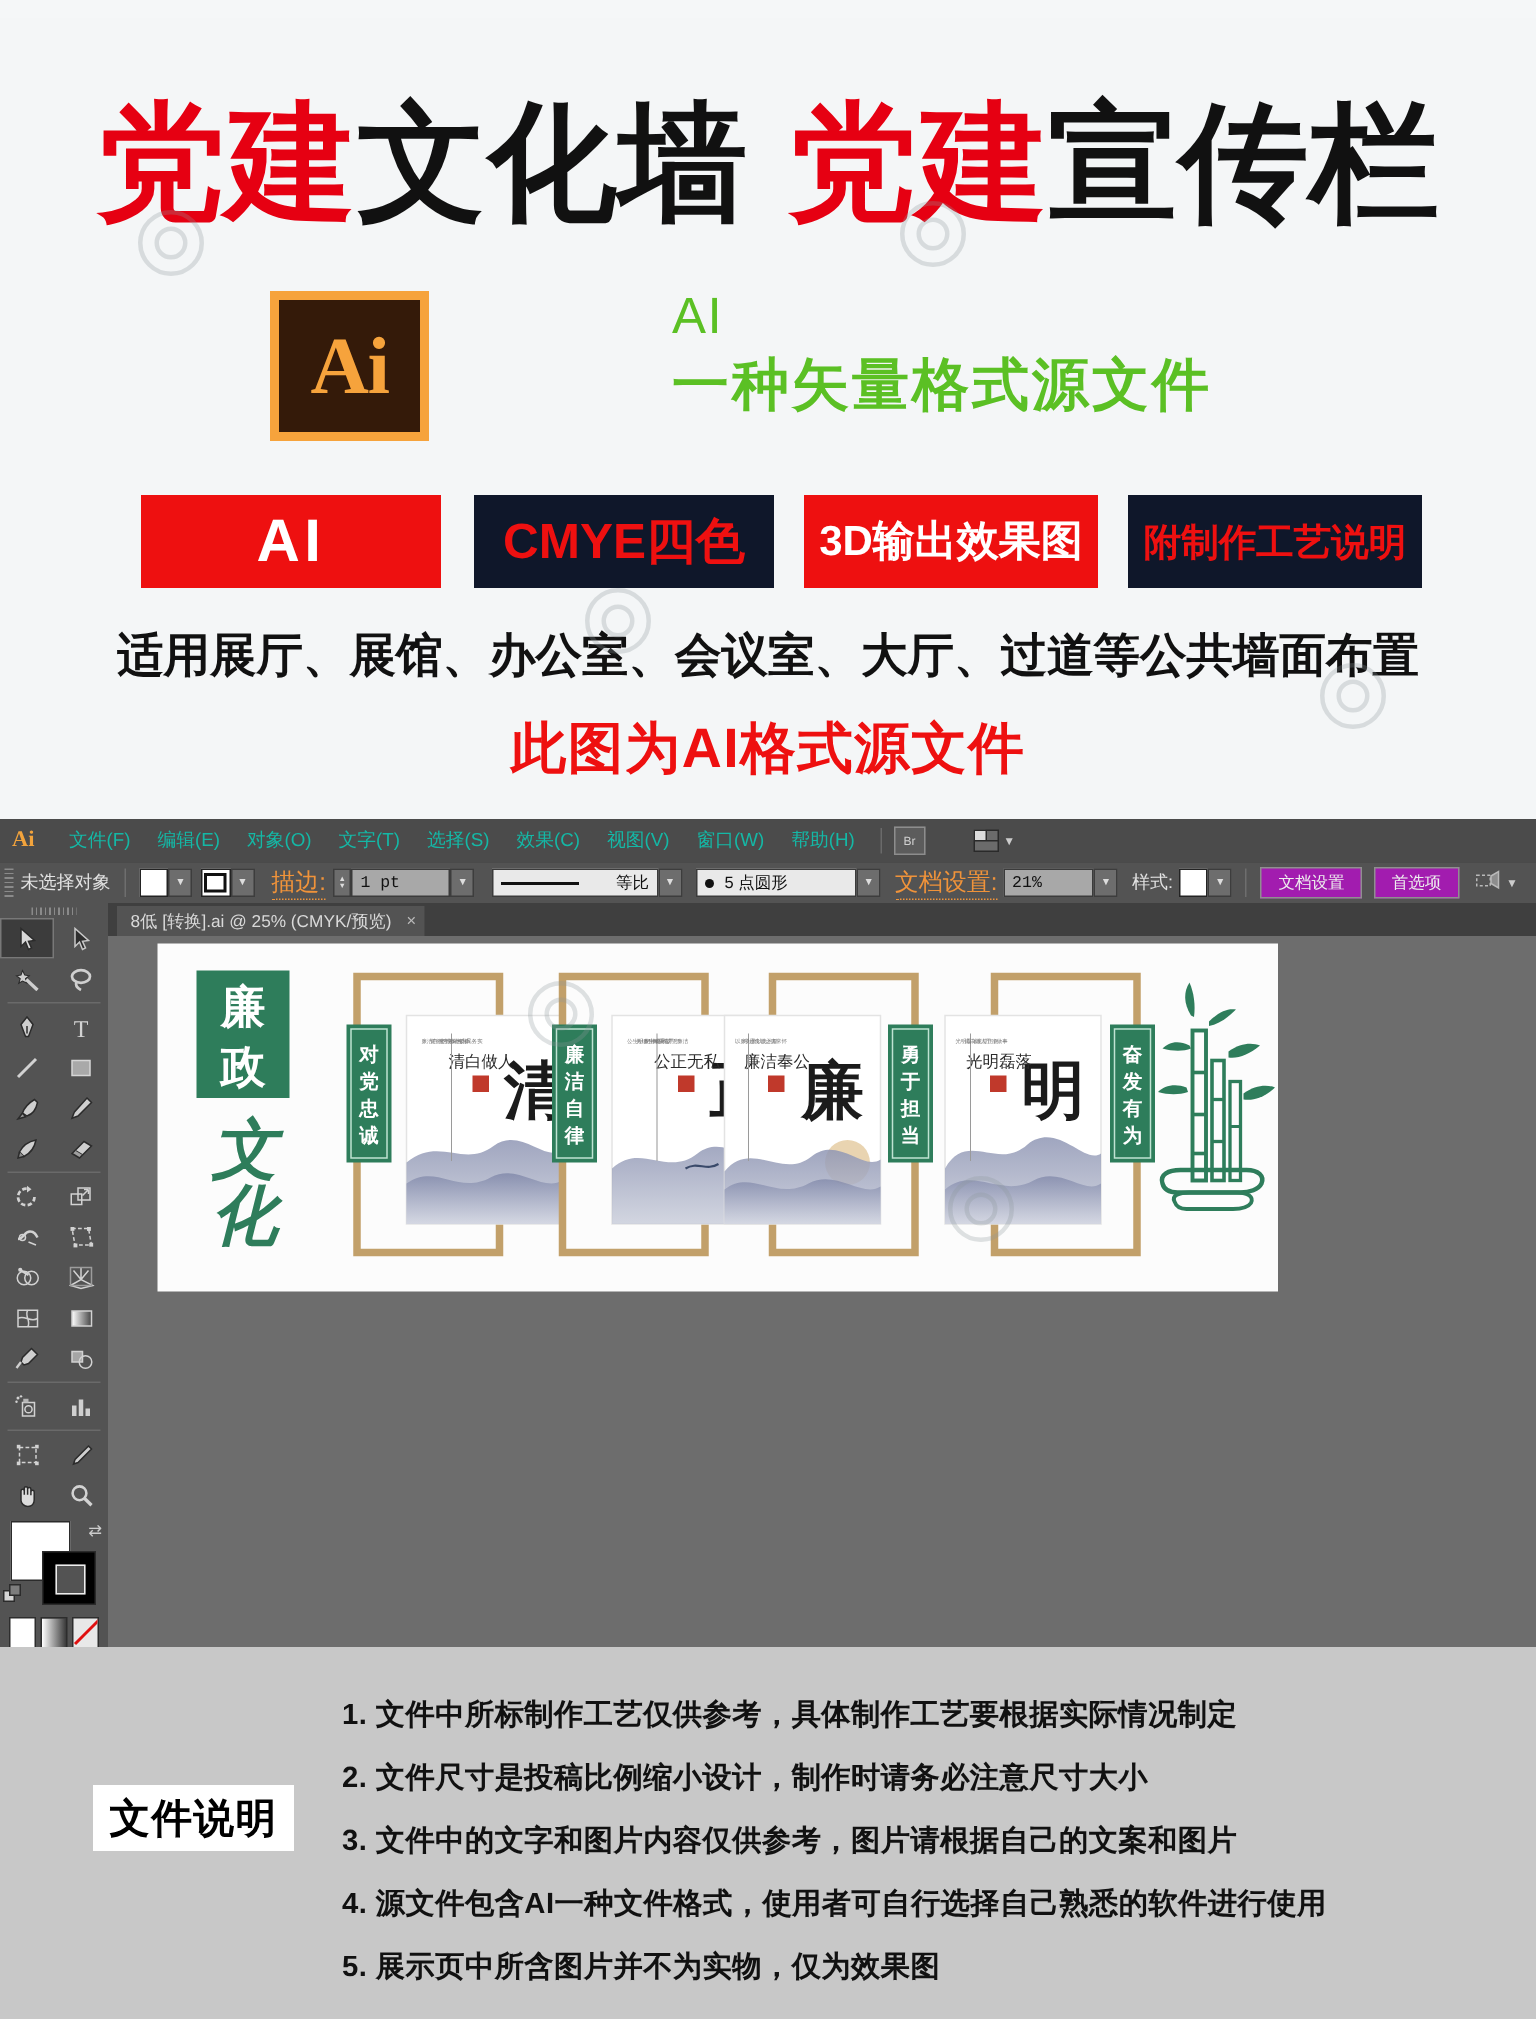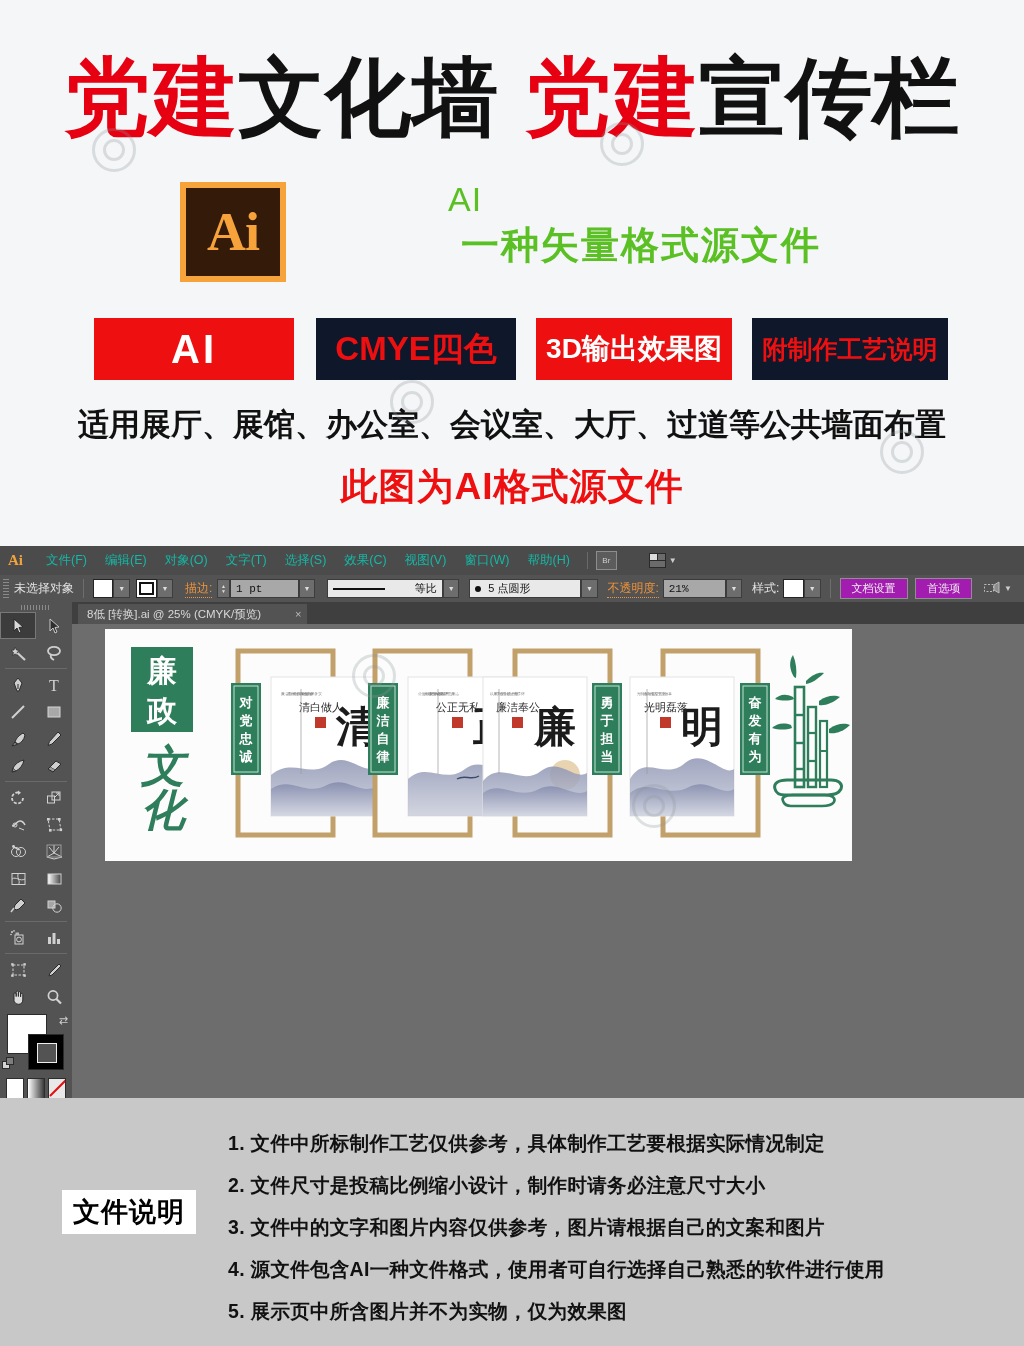--- a/index.html
+++ b/index.html
@@ -4,21 +4,21 @@
 <style>
   html,body{margin:0;padding:0;}
   body{
     width:1024px;height:1346px;
     font-family:"Liberation Sans","DejaVu Sans",sans-serif;
     background:#f5f7f8;overflow:hidden;position:relative;
   }
 
   
   #promo{
-    position:absolute;left:0;top:0;width:1024px;height:590px;
+    position:absolute;left:0;top:12px;width:1024px;height:590px;
     background:#f4f6f7;overflow:hidden;
   }
   #title{
     position:absolute;left:0;top:52px;width:1024px;
     text-align:center;font-size:86px;font-weight:bold;line-height:1.05;
     letter-spacing:1px;white-space:nowrap;
   }
   #title .red{color:#e60012;}
   #title .blk{color:#111;}
   #title .gap{display:inline-block;width:26px;}
@@ -29,21 +29,21 @@
   }
   #ai-logo .inner{
     width:100%;height:100%;background:#341a09;
     display:flex;align-items:center;justify-content:center;
     color:#f6a33c;font-size:54px;font-weight:bold;
     font-family:"Liberation Serif","DejaVu Serif",serif;
     letter-spacing:-1px;
   }
   #ai-green{position:absolute;left:448px;top:182px;color:#5bc024;}
   #ai-green .l1{font-size:34px;line-height:1;font-weight:500;letter-spacing:1px;}
-  #ai-green .l2{font-size:38px;line-height:1.25;font-weight:bold;margin-top:6px;letter-spacing:2px;margin-left:13px;}
+  #ai-green .l2{font-size:38px;line-height:1.25;font-weight:bold;margin-top:6px;letter-spacing:2px;}
 
   #badges{position:absolute;left:0;top:318px;width:1024px;height:62px;}
   .badge{
     position:absolute;top:0;height:62px;
     display:flex;align-items:center;justify-content:center;
     font-weight:bold;white-space:nowrap;
   }
   .badge.fill{background:#ee1010;color:#fff;}
   .badge.out{background:#0f172a;color:#ee1010;}
   #b0{left:94px;width:200px;font-size:40px;letter-spacing:3px;
@@ -109,21 +109,21 @@
      background:repeating-linear-gradient(to bottom,#8a8a8a 0 1px,transparent 1px 3px);}
   .cb-label{color:#e2e2e2;font-size:12px;white-space:nowrap;}
   .cb-sep{width:1px;height:19px;background:#6e6e6e;margin:0 9px;}
   .sw{width:19px;height:17px;background:#fff;border:1px solid #232323;}
   .sw.stroke{background:#fff;display:flex;align-items:center;justify-content:center;}
   .sw.stroke i{display:block;width:11px;height:9px;border:2px solid #111;background:#fff;}
   .mini-arrow{
     width:15px;height:17px;background:#6d6d6d;border:1px solid #3d3d3d;
     display:flex;align-items:center;justify-content:center;color:#ddd;font-size:7px;
   }
-  .orange{color:#f0933a;font-size:12px;border-bottom:1px dotted #f0933a;white-space:nowrap;}
+  .orange{color:#f0933a;font-size:16px;border-bottom:1px dotted #f0933a;white-space:nowrap;}
   .stepper{width:11px;height:17px;background:#6d6d6d;border:1px solid #3d3d3d;
     display:flex;flex-direction:column;align-items:center;justify-content:center;
     color:#ddd;font-size:5px;line-height:5px;}
   .field{
     height:17px;background:#a8a8a8;border:1px solid #3b3b3b;color:#111;
     font-size:11px;display:flex;align-items:center;padding:0 5px;white-space:nowrap;
     font-family:"Liberation Mono","DejaVu Sans Mono",monospace;
   }
   .field.light{background:#e9e9e9;font-family:"Liberation Sans",sans-serif;}
   .btn{
@@ -131,21 +131,21 @@
     font-size:11px;display:flex;align-items:center;padding:0 11px;white-space:nowrap;
   }
 
   
   #tabbar{
     position:absolute;left:72px;top:56px;width:952px;height:22px;background:#3f3f3f;
   }
   #doctab{
     position:absolute;left:6px;top:2px;height:20px;background:#535353;
     display:flex;align-items:center;padding:0 6px 0 9px;
-    color:#d9d9d9;font-size:11.5px;white-space:nowrap;gap:24px;
+    color:#d9d9d9;font-size:11.5px;white-space:nowrap;
   }
   #doctab .x{margin-left:10px;color:#bbb;font-size:11px;}
 
   
   #canvas{
     position:absolute;left:72px;top:78px;width:952px;height:474px;background:#6d6d6d;
   }
   #artboard{
     position:absolute;left:33px;top:5px;width:747px;height:232px;background:#fcfcfc;
   }
@@ -285,21 +285,21 @@
       <span>等比</span>
     </span>
     <span class="mini-arrow">▼</span>
     <span style="width:10px"></span>
     <span class="field light" style="width:102px;">
       <span style="display:inline-block;width:6px;height:6px;border-radius:50%;background:#111;margin-right:7px;"></span>
       <span>5 点圆形</span>
     </span>
     <span class="mini-arrow">▼</span>
     <span style="width:10px"></span>
-    <span class="orange">不透明度:</span>
+    <span class="orange">文档设置:</span>
     <span style="width:4px"></span>
     <span class="field" style="width:52px;">21%</span>
     <span class="mini-arrow">▼</span>
     <span style="width:10px"></span>
     <span class="cb-label">样式:</span>
     <span style="width:4px"></span>
     <span class="sw"></span>
     <span class="mini-arrow">▼</span>
     <span class="cb-sep"></span>
     <span class="btn">文档设置</span>

